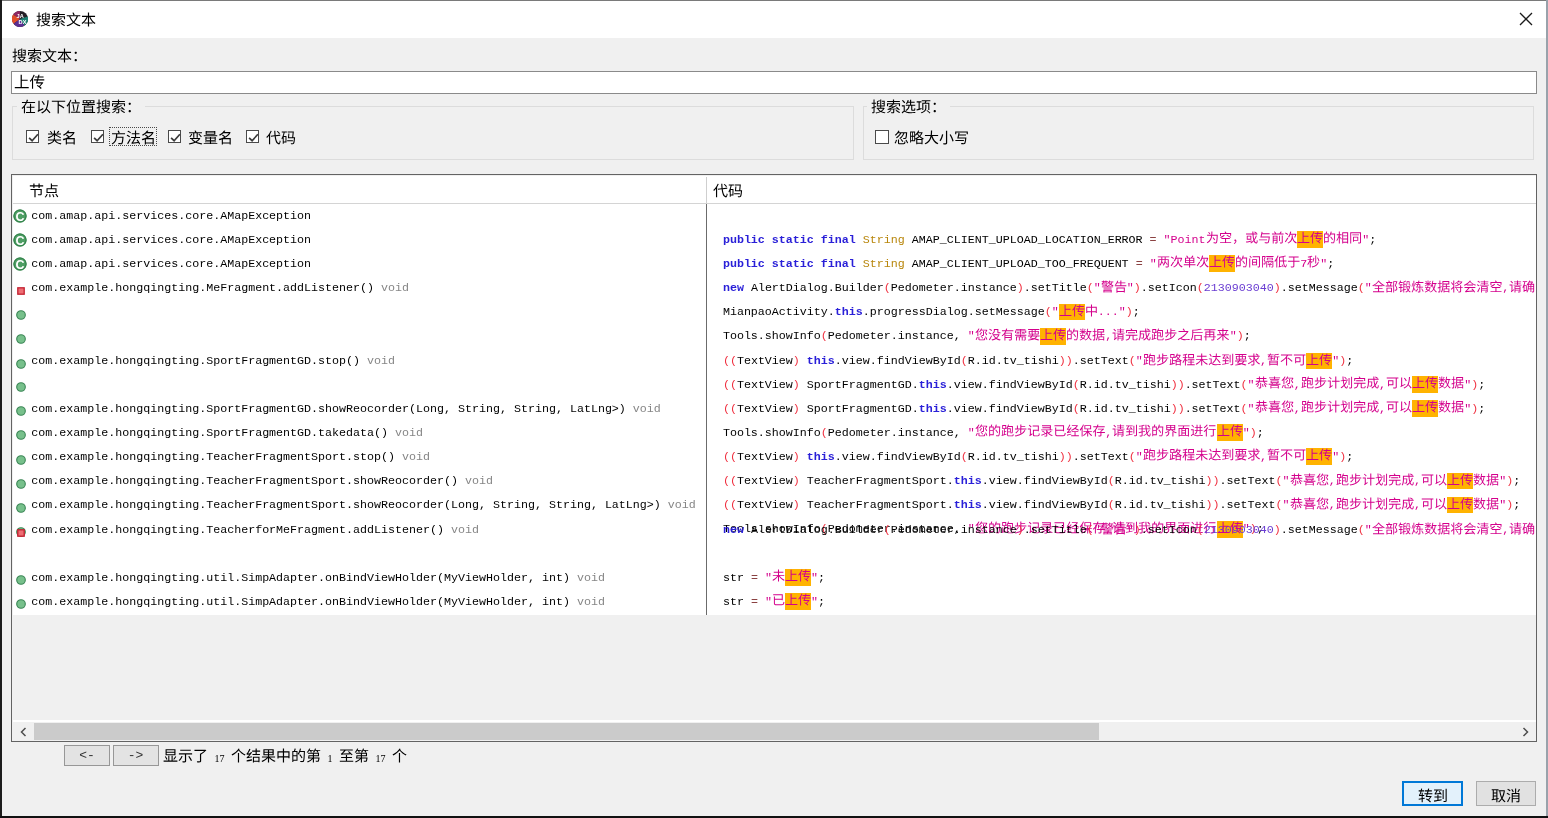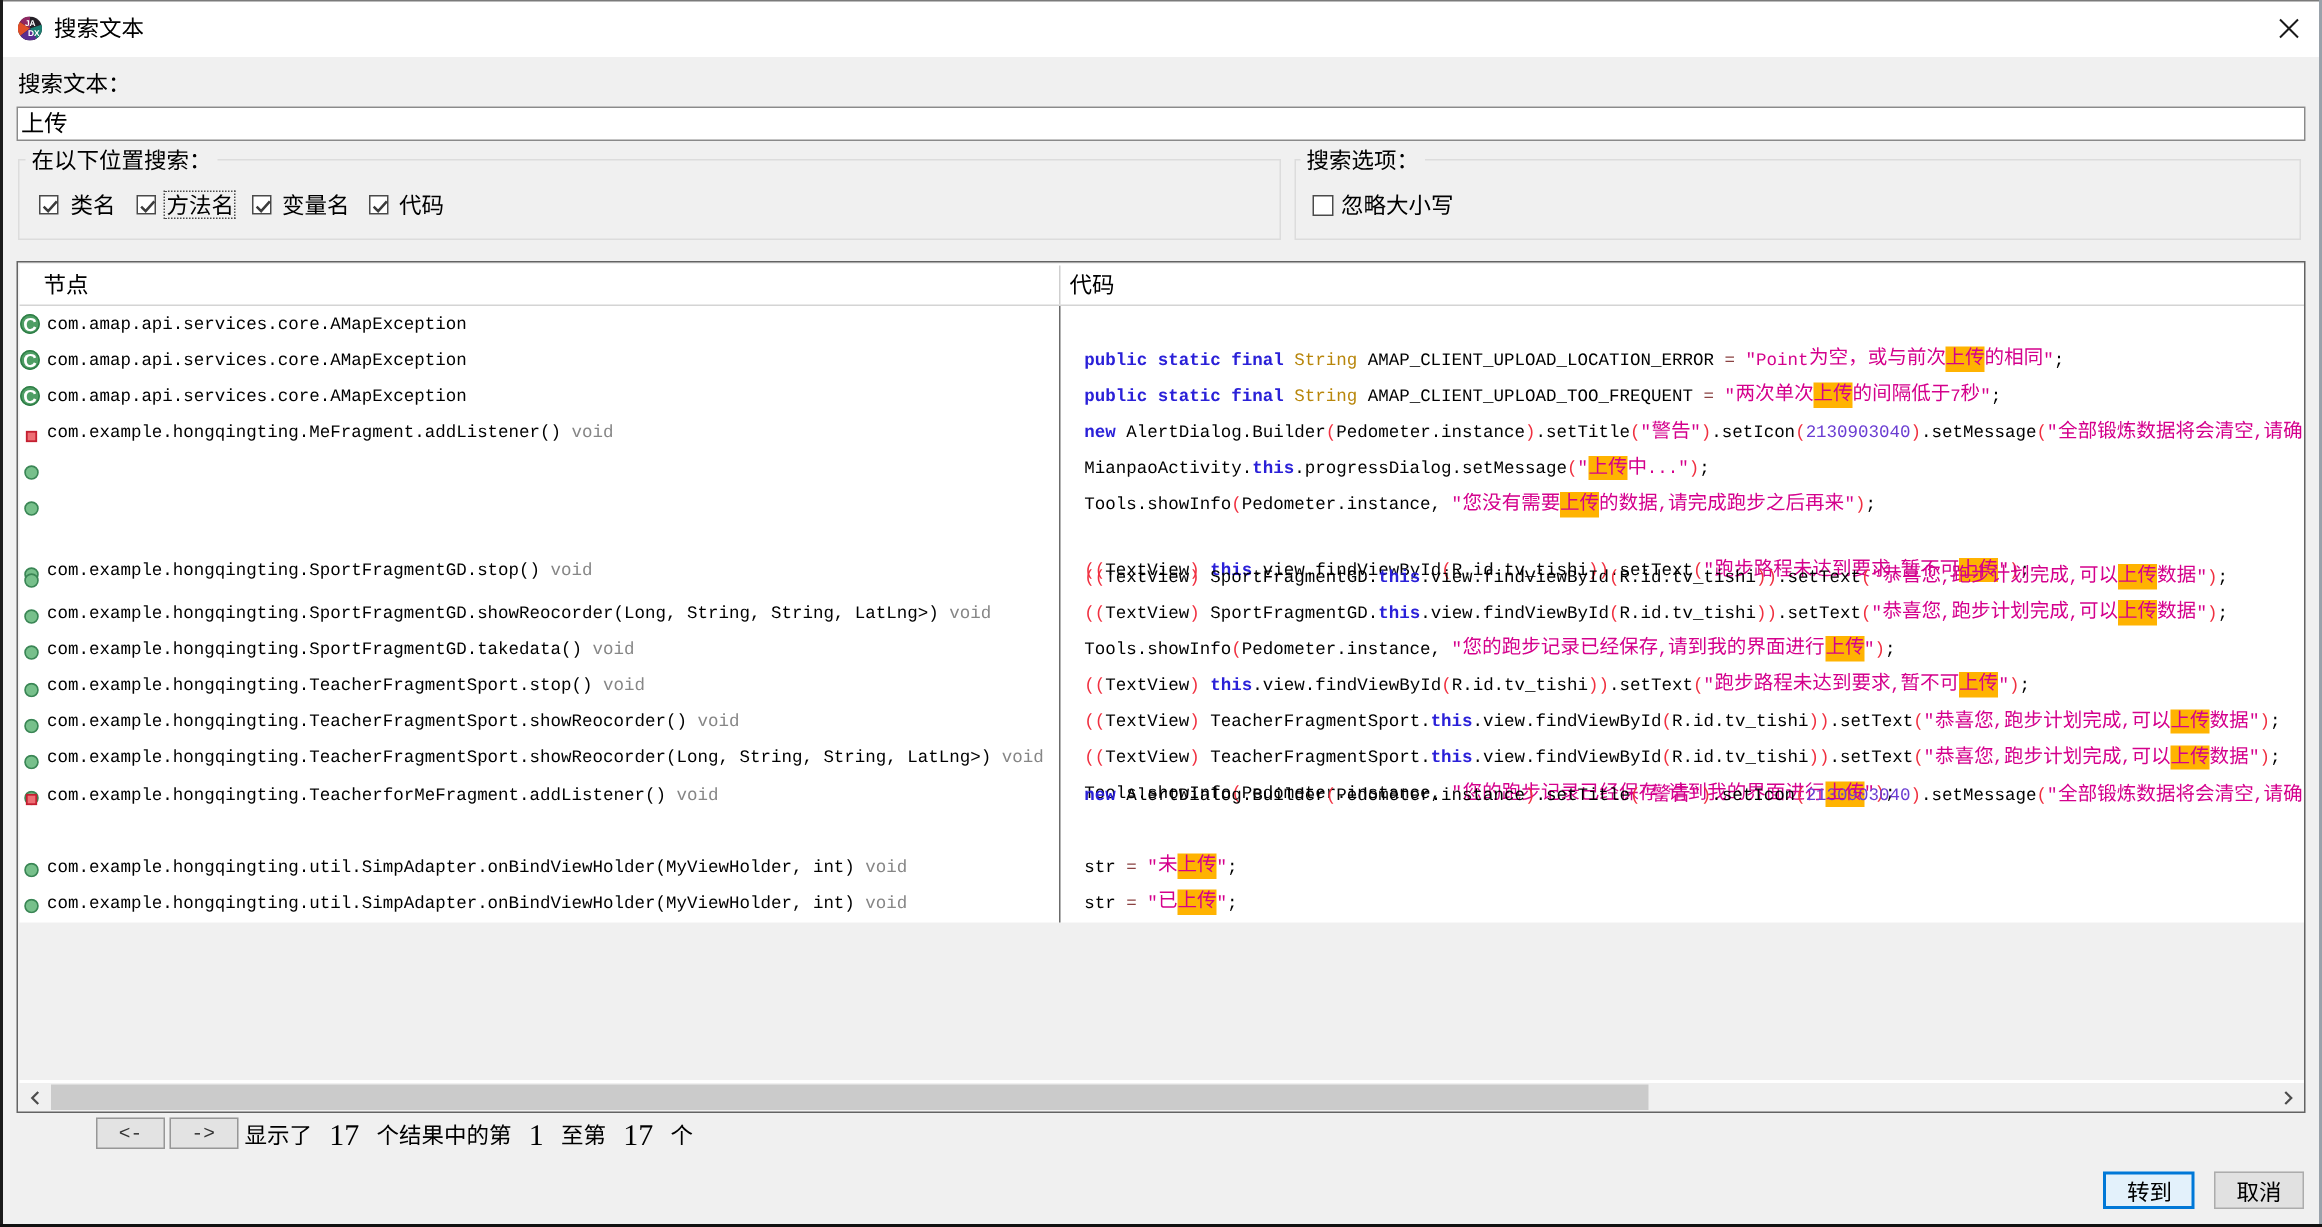--- a/index.html
+++ b/index.html
@@ -24,21 +24,21 @@
 .num{color:#6a3dd2}
 .hl{position:relative}
 .hl::before{content:"";position:absolute;left:0;right:0;top:-1.5px;bottom:-1.3px;background:#ffb301;z-index:0}
 .hl svg{position:relative;z-index:1}
 #sbar{position:absolute;left:12.5px;top:722.5px;width:1523px;height:17.5px;background:#f0f0f0}
 #sthumb{position:absolute;left:21px;top:0;width:1065px;height:17.5px;background:#cbcbcb}
 .navbtn{position:absolute;width:46px;height:21px;background:#e3e3e3;border:1px solid #979797;color:#333;
  font-size:13px;text-align:center;line-height:19px;font-family:"Liberation Mono",monospace}
 #go{position:absolute;left:1402px;top:781px;width:61px;height:24.5px;background:#e3f1fb;border:2px solid #0078d7;text-align:center;padding-top:4.2px}
 #cancel{position:absolute;left:1476px;top:781px;width:60px;height:24.5px;background:#e1e1e1;border:1px solid #acacac;text-align:center;padding-top:5.2px}
-.num2{font-family:"Liberation Serif",serif;font-size:20px;color:#000;padding:0 1.5px}
+.num2{font-family:"Liberation Serif",serif;font-size:10px;color:#000;padding:0 1.5px}
 </style></head><body>
 <svg width="0" height="0" style="position:absolute">
     <defs>
       <path id="g5df2" d="M93 -778V-703H747V-440H222V-605H146V-102C146 22 197 52 359 52C397 52 695 52 735 52C900 52 933 -3 952 -187C930 -191 896 -204 876 -218C862 -57 845 -22 736 -22C668 -22 408 -22 355 -22C245 -22 222 -37 222 -101V-366H747V-316H825V-778Z"></path>
       <path id="g5f00" d="M649 -703V-418H369V-461V-703ZM52 -418V-346H288C274 -209 223 -75 54 28C74 41 101 66 114 84C299 -33 351 -189 365 -346H649V81H726V-346H949V-418H726V-703H918V-775H89V-703H293V-461L292 -418Z"></path>
       <path id="g542f" d="M276 -311V75H349V11H810V73H887V-311ZM349 -57V-241H810V-57ZM436 -821C457 -783 482 -733 495 -697H154V-456C154 -310 143 -111 36 31C53 40 85 67 97 82C203 -58 227 -264 230 -418H869V-697H541L575 -708C562 -744 534 -800 507 -841ZM230 -627H793V-488H230Z"></path>
       <path id="g81ea" d="M239 -411H774V-264H239ZM239 -482V-631H774V-482ZM239 -194H774V-46H239ZM455 -842C447 -802 431 -747 416 -703H163V81H239V25H774V76H853V-703H492C509 -741 526 -787 542 -830Z"></path>
       <path id="g52a8" d="M89 -758V-691H476V-758ZM653 -823C653 -752 653 -680 650 -609H507V-537H647C635 -309 595 -100 458 25C478 36 504 61 517 79C664 -61 707 -289 721 -537H870C859 -182 846 -49 819 -19C809 -7 798 -4 780 -4C759 -4 706 -4 650 -10C663 12 671 43 673 64C726 68 781 68 812 65C844 62 864 53 884 27C919 -17 931 -159 945 -571C945 -582 945 -609 945 -609H724C726 -680 727 -752 727 -823ZM89 -44 90 -45V-43C113 -57 149 -68 427 -131L446 -64L512 -86C493 -156 448 -275 410 -365L348 -348C368 -301 388 -246 406 -194L168 -144C207 -234 245 -346 270 -451H494V-520H54V-451H193C167 -334 125 -216 111 -183C94 -145 81 -118 65 -113C74 -95 85 -59 89 -44Z"></path>
       <path id="g4e0a" d="M427 -825V-43H51V32H950V-43H506V-441H881V-516H506V-825Z"></path>
       <path id="g4f20" d="M266 -836C210 -684 116 -534 18 -437C31 -420 52 -381 60 -363C94 -398 128 -440 160 -485V78H232V-597C272 -666 308 -741 337 -815ZM468 -125C563 -67 676 23 731 80L787 24C760 -3 721 -35 677 -68C754 -151 838 -246 899 -317L846 -350L834 -345H513L549 -464H954V-535H569L602 -654H908V-724H621L647 -825L573 -835L545 -724H348V-654H526L493 -535H291V-464H472C451 -393 429 -327 411 -275H769C725 -225 671 -164 619 -109C587 -131 554 -152 523 -171Z"></path>
@@ -377,21 +377,21 @@
             <use href="#g5b8c" x="1000"></use>
             <use href="#g6210" x="2000"></use>
             <use href="#g8dd1" x="3000"></use>
             <use href="#g6b65" x="4000"></use>
             <use href="#g4e4b" x="5000"></use>
             <use href="#g540e" x="6000"></use>
             <use href="#g518d" x="7000"></use>
             <use href="#g6765" x="8000"></use>
           </svg>"</span><span class="pr">)</span>;</div>
     </div>
-<div class="row" style="top:368px">
+<div class="row" style="top:349px">
       <svg class="ic" style="left:4.5px;top:9.7px" width="10" height="10" viewBox="0 0 10 10">
         <circle cx="5" cy="5" r="4.3" fill="#77c08b" stroke="#3a8655" stroke-width="1.1"></circle>
       </svg>
       <span class="tt">com.example.hongqingting.SportFragmentGD.stop()<span class="vd"> void</span></span>
       <div class="code"><span class="pr">(</span><span class="pr">(</span>TextView<span class="pr">)</span> <span class="kw">this</span>.view.findViewById<span class="pr">(</span>R.id.tv_tishi<span class="pr">)</span><span class="pr">)</span>.setText<span class="pr">(</span><span class="st">"<svg style="width:117.45px;height:13.05px;vertical-align:-1.57px;" viewBox="0 -880 9000 1000">
             <use href="#g8dd1" x="0"></use>
             <use href="#g6b65" x="1000"></use>
             <use href="#g8def" x="2000"></use>
             <use href="#g7a0b" x="3000"></use>
             <use href="#g672a" x="4000"></use>

